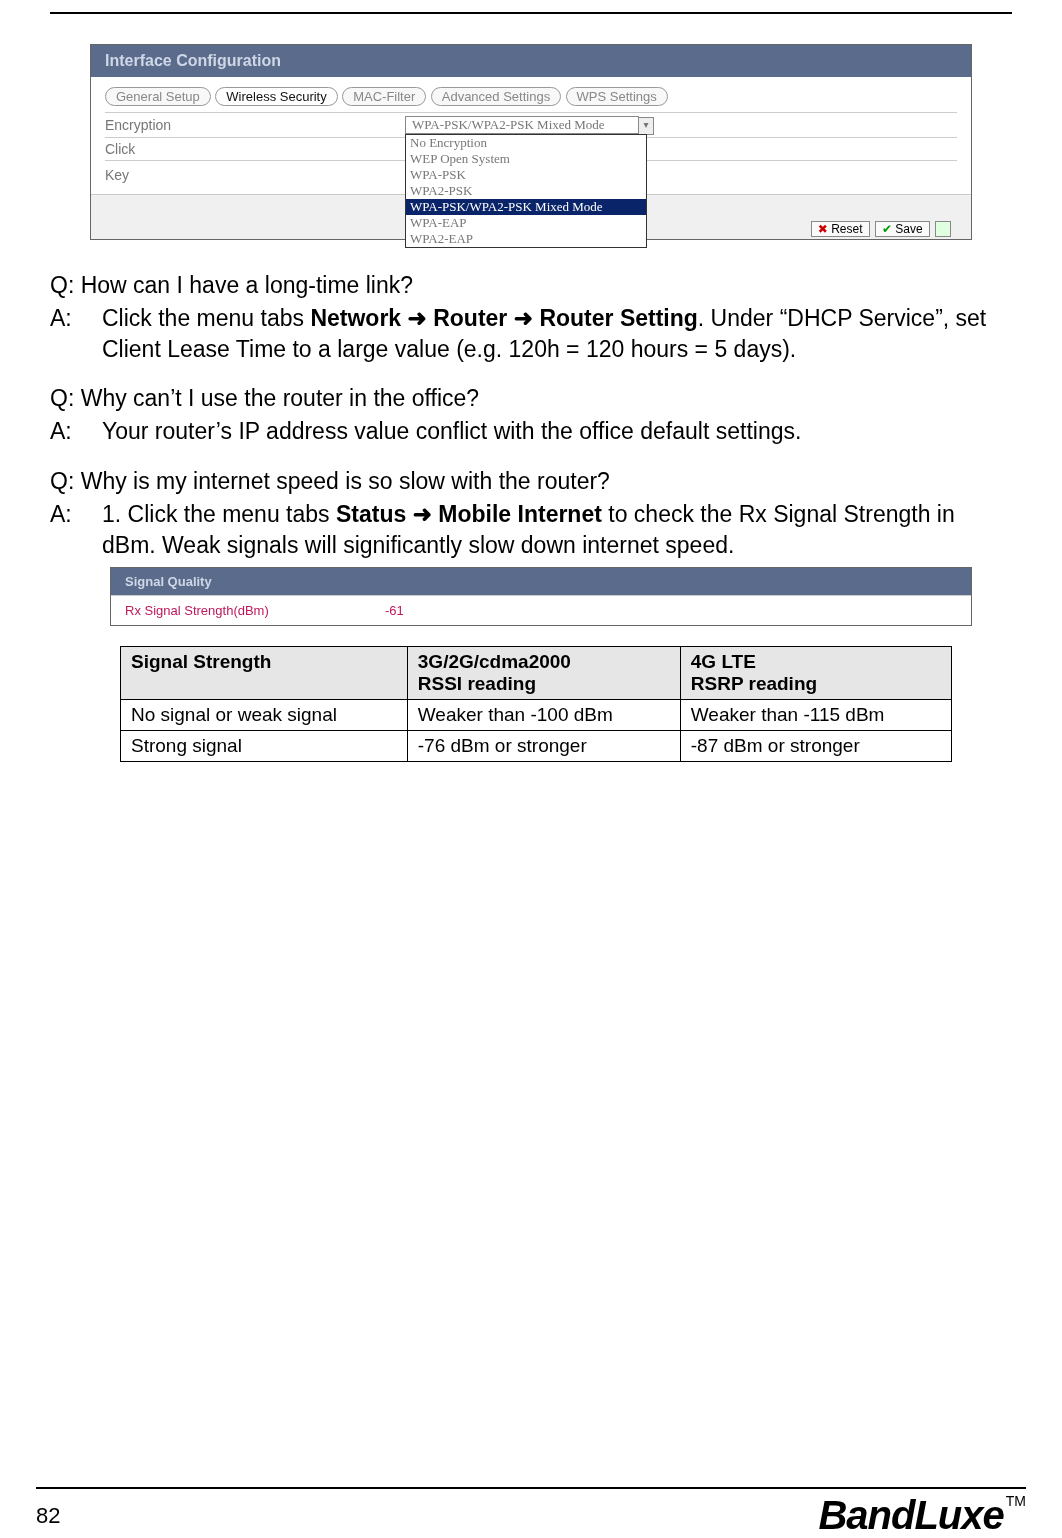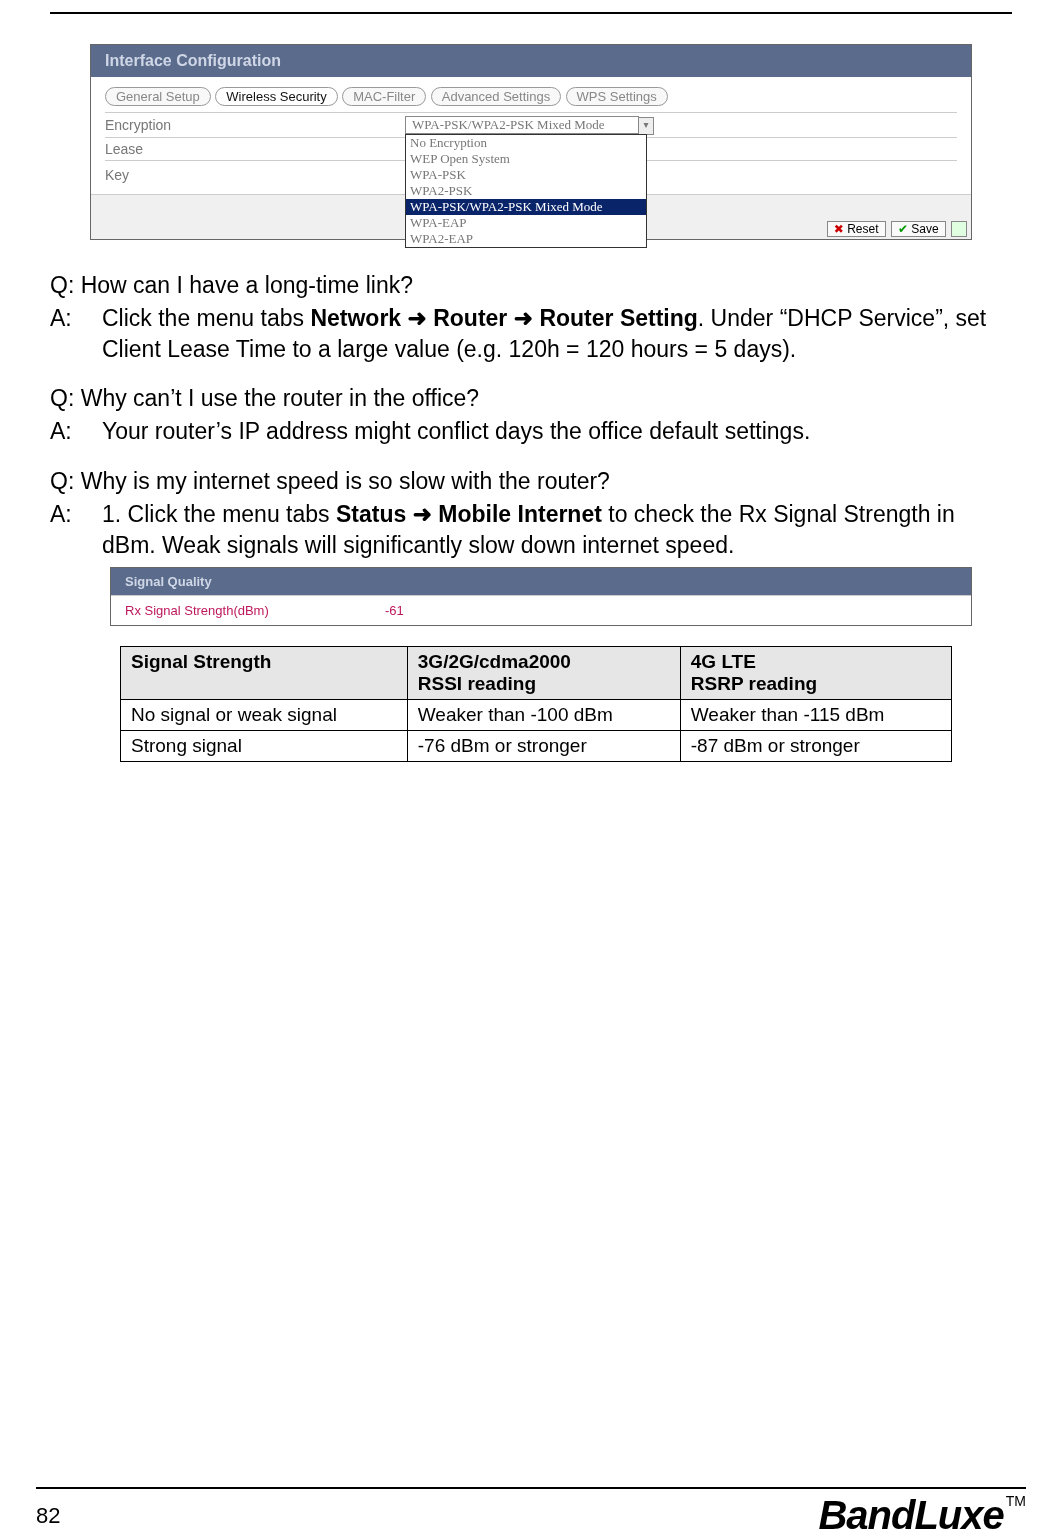--- a/index.html
+++ b/index.html
@@ -129,21 +129,21 @@
     background: #f0f0f0;
     border-top: 1px solid #ccc;
     text-align: right;
     padding: 2px 6px;
     font-size: 12px;
     min-height: 40px;
     position: relative;
   }
   .footer-buttons {
     position: absolute;
-    right: 4px;
+    right: 20px;
     bottom: 2px;
   }
   .footer-btn {
     display: inline-block;
     border: 1px solid #888;
     background: #fafafa;
     padding: 0 6px;
     font-size: 12px;
     margin-left: 2px;
   }
@@ -276,21 +276,21 @@
             <div class="opt">WEP Open System</div>
             <div class="opt">WPA-PSK</div>
             <div class="opt">WPA2-PSK</div>
             <div class="opt selected">WPA-PSK/WPA2-PSK Mixed Mode</div>
             <div class="opt">WPA-EAP</div>
             <div class="opt">WPA2-EAP</div>
           </div>
         </div>
       </div>
       <div class="form-row">
-        <div class="label">Lease</div>
+        <div class="label">Click</div>
         <div class="value"></div>
       </div>
       <div class="form-row">
         <div class="label">Key</div>
         <div class="value">
           <span class="key-input"></span>
           <span class="refresh-icon">⟳</span>
         </div>
       </div>
     </div>
@@ -310,21 +310,21 @@
       <div class="a-text">
         <span>Click the menu tabs </span><span class="bold">Network</span><span class="arrow"> ➜ </span><span class="bold">Router</span><span class="arrow"> ➜ </span><span class="bold">Router Setting</span><span>. Under “DHCP Service”, set Client Lease Time to a large value (e.g. 120h = 120 hours = 5 days).</span>
       </div>
     </div>
   </div>
 
   <div class="qa">
     <div class="q-line">Q: Why can’t I use the router in the office?</div>
     <div class="a-block">
       <div class="a-letter">A:</div>
-      <div class="a-text">Your router’s IP address might conflict days the office default settings.</div>
+      <div class="a-text">Your router’s IP address value conflict with the office default settings.</div>
     </div>
   </div>
 
   <div class="qa" style="margin-bottom:6px;">
     <div class="q-line">Q: Why is my internet speed is so slow with the router?</div>
     <div class="a-block">
       <div class="a-letter">A:</div>
       <div class="a-text">
         <span>1. Click the menu tabs </span><span class="bold">Status</span><span class="arrow"> ➜ </span><span class="bold">Mobile Internet</span><span> to check the Rx Signal Strength in dBm. Weak signals will significantly slow down internet speed.</span>
       </div>

